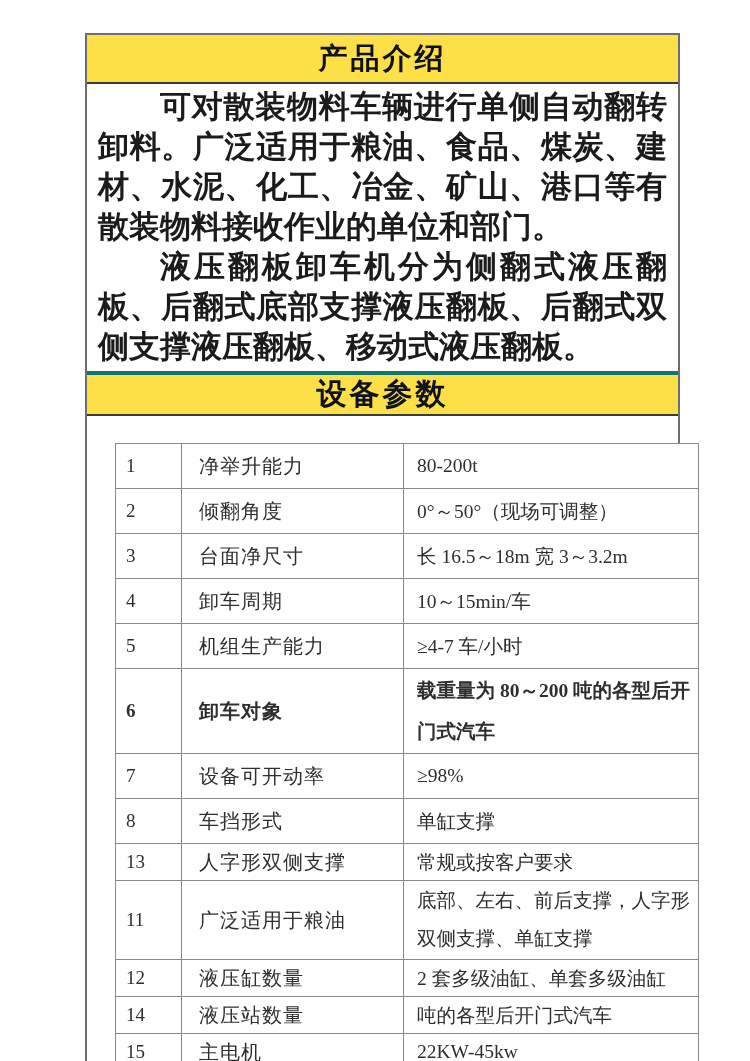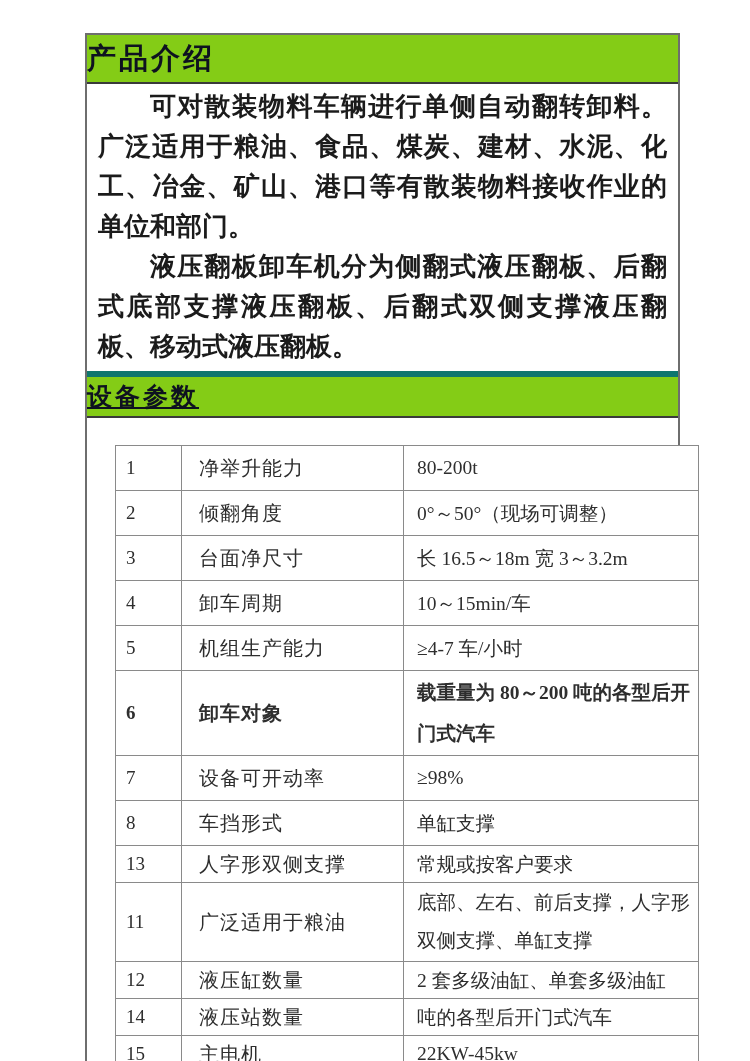--- a/index.html
+++ b/index.html
@@ -6,32 +6,32 @@
   body {
     width:750px; height:1061px; background:#ffffff; position:relative;
     font-family:"Liberation Serif","DejaVu Serif",serif;
     color:#222;
   }
   .sheet {
     position:absolute; left:85px; top:33px; width:595px;
     border:2px solid #6e6e6e; box-sizing:border-box; background:#fff;
   }
   .banner {
-    background:#84cc16;
+    background:#fde047;
     border-bottom:2px solid #3a3a3a;
-    height:47px; display:flex; align-items:center; 
+    height:47px; display:flex; align-items:center; justify-content:center;
     font-size:29px; font-weight:bold; color:#0e1220; letter-spacing:3px;
   }
   .banner.second {
-    border-top:6px solid #0f766e;
-    height:39px; font-size:25px;text-decoration:underline;
+    border-top:4px solid #0f766e;
+    height:39px; font-size:30px;
   }
   .intro {
     padding:3px 11px 4px 11px;
-    font-size:26px; font-weight:bold; color:#1b1b1b;
+    font-size:31px; font-weight:bold; color:#1b1b1b;
     line-height:40px; text-align:justify;
   }
   .intro p { margin:0; text-indent:2em; }
   .table-wrap { padding:27px 0 10px 28px; min-height:660px; box-sizing:border-box; }
   table.params {
     border-collapse:collapse; width:537px; table-layout:fixed;
     background:#fff;
   }
   table.params td {
     border:1.5px solid #8a8a8a;

